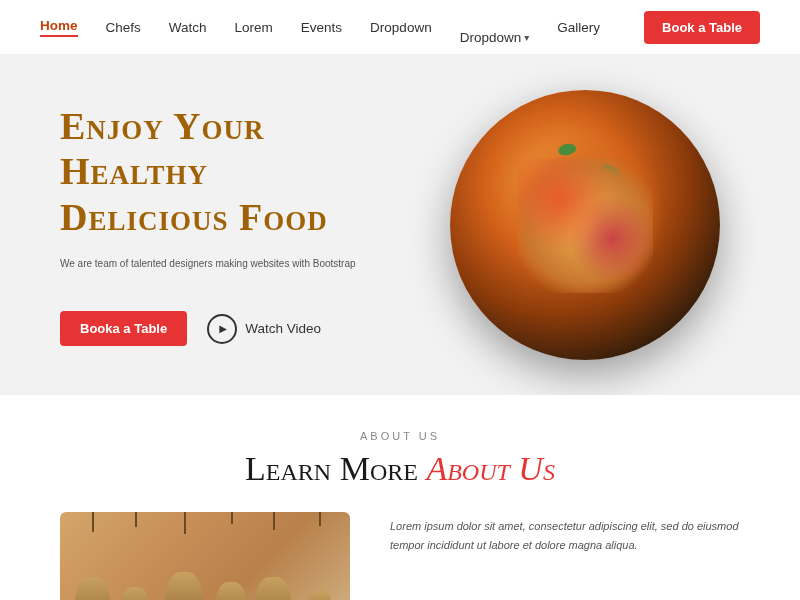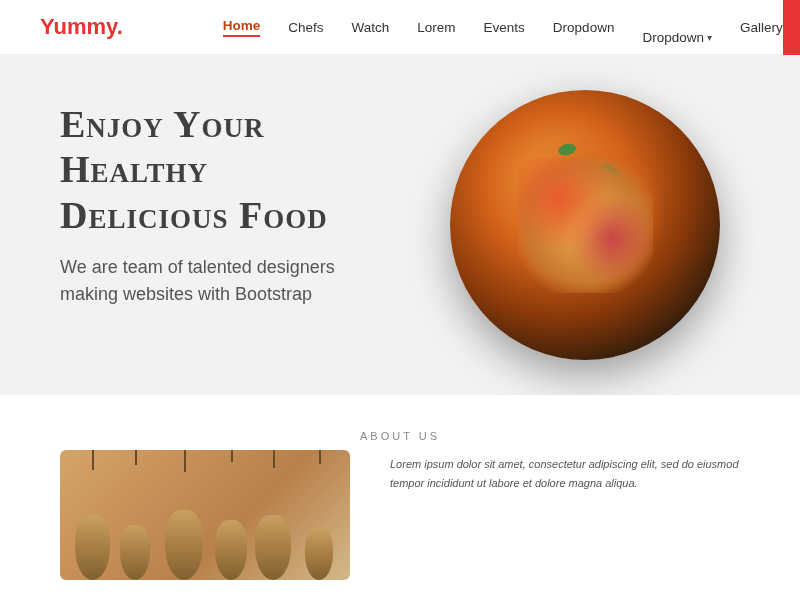--- a/index.html
+++ b/index.html
@@ -74,29 +74,29 @@
       overflow: hidden;
     }
     .hero-text {
       flex: 1;
       max-width: 320px;
     }
     .hero-title {
       font-size: 38px;
       font-weight: 700;
       line-height: 1.2;
-      color: #404040;
+      color: #a16207;
       font-family: 'Georgia', serif;
       text-transform: capitalize;
       margin-bottom: 16px;
       font-variant: small-caps;
       letter-spacing: 1px;
     }
     .hero-subtitle {
-      font-size: 18px;
+      font-size: 10px;
       color: #555;
       font-family: Arial, sans-serif;
       line-height: 1.5;
       margin-bottom: 40px;
     }
     .hero-actions {
       display: flex;
       align-items: center;
       gap: 20px;
     }
@@ -263,54 +263,59 @@
       color: #555;
       font-family: Arial, sans-serif;
       line-height: 1.7;
       font-style: italic;
     }
   </style>
 </head>
 <body>
 
 <nav>
-  <div class="logo">
-    <span>Yummy</span><span class="logo" style="color:#e63434;">.</span>
-  </div>
   <div class="nav-links">
     <a href="#" class="active">Home</a>
     <a href="#">Chefs</a>
     <a href="#">Watch</a>
     <a href="#">Lorem</a>
     <a href="#">Events</a>
     <a href="#">Dropdown</a>
     <a href="#" class="dropdown">Dropdown</a>
     <a href="#">Gallery</a>
   </div>
   <button class="book-btn">Book a Table</button>
 </nav>
 
 <section class="hero">
   <div class="hero-text">
     <h1 class="hero-title">Enjoy Your Healthy<br>Delicious Food</h1>
     <p class="hero-subtitle">We are team of talented designers making websites with Bootstrap</p>
     <div class="hero-actions">
+      <button class="hero-book-btn">Booka a Table</button>
+      <div class="watch-video">
+        <div class="play-icon"></div>
+        <span>Watch Video</span>
+      </div>
     </div>
   </div>
   <div class="food-image-container">
     <div class="food-plate">
       <div class="herb1"></div>
       <div class="herb2"></div>
       <div class="herb3"></div>
     </div>
   </div>
 </section>
 
 <section class="about-section">
   <p class="about-label">ABOUT US</p>
+  <h2 class="about-title">
+    <span>Learn More </span><span class="red">About Us</span>
+  </h2>
   <div class="about-content">
     <div class="about-image-box">
       <div class="cord cord1"></div>
       <div class="cord cord2"></div>
       <div class="cord cord3"></div>
       <div class="cord cord4"></div>
       <div class="cord cord5"></div>
       <div class="cord cord6"></div>
       <div class="lamp lamp1"></div>
       <div class="lamp lamp2"></div>

